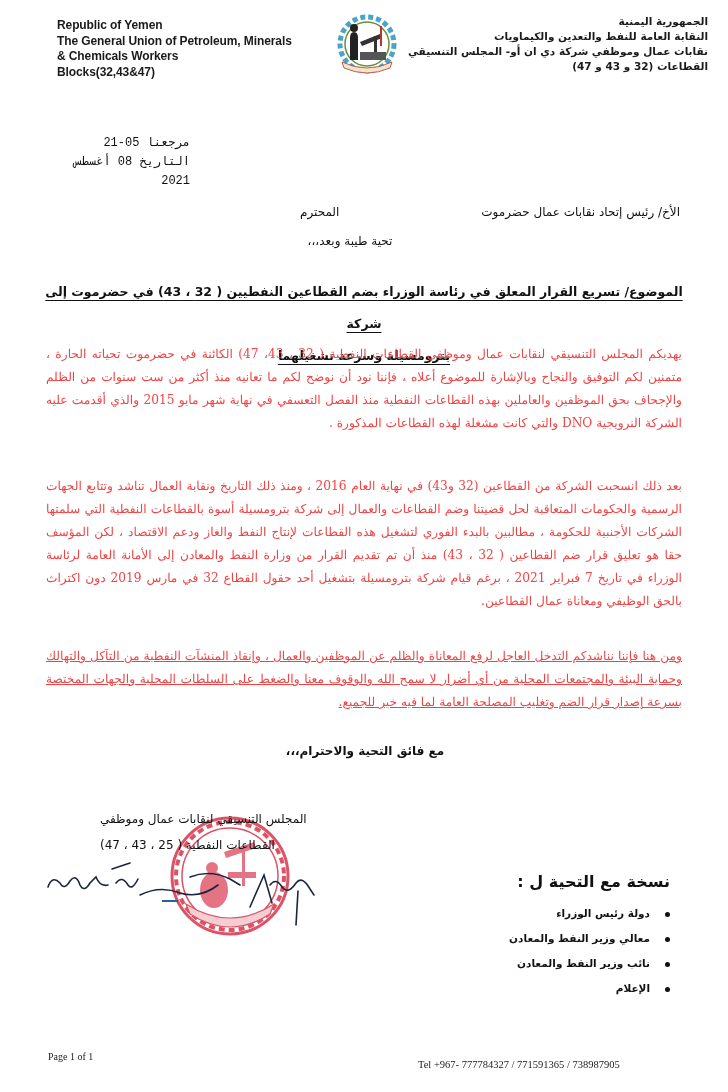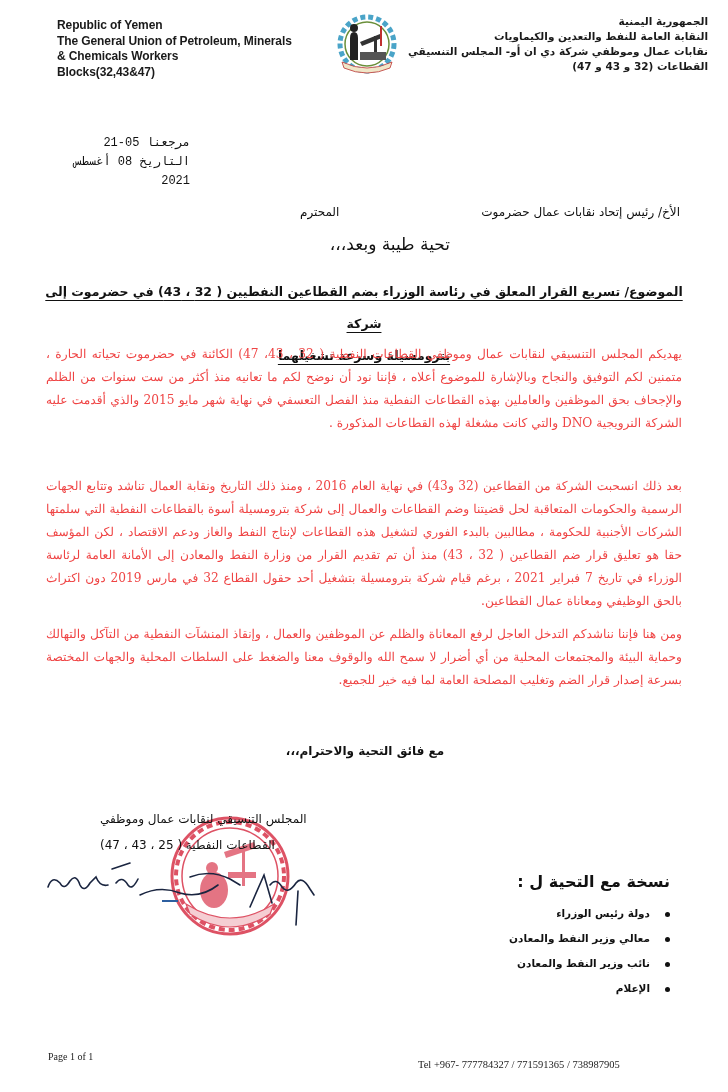--- a/index.html
+++ b/index.html
@@ -29,40 +29,40 @@
 
     .addressee {
       position: absolute; left: 150px; top: 205px; width: 530px; height: 20px;
       direction: rtl; font-family: "DejaVu Sans", sans-serif; font-size: 12px;
     }
     .addressee .to { position: absolute; right: 0; top: 0; }
     .addressee .honor { position: absolute; left: 150px; top: 0; }
 
     .greeting {
       position: absolute; left: 250px; top: 234px; width: 200px;
-      direction: rtl; font-size: 17px;
+      direction: rtl; text-align: center; font-size: 12px;
     }
 
     .subject {
       position: absolute; left: 40px; top: 276px; width: 648px;
       direction: rtl; text-align: center;
       font-family: "DejaVu Sans", sans-serif; font-weight: bold; font-size: 12.5px;
       line-height: 32px;
     }
     .subject span { text-decoration: underline; text-underline-offset: 4px; }
 
     .body-text {
       position: absolute; left: 46px; width: 636px;
       direction: rtl; text-align: justify; text-align-last: right;
       font-family: "DejaVu Serif", serif; font-size: 12.2px; line-height: 23px;
       color: #ef4444;
     }
     .p1 { top: 343px; }
     .p2 { top: 475px; }
-    .p3 { top: 623px; }
+    .p3 { top: 645px; text-decoration: underline; }
 
     .closing {
       position: absolute; left: 250px; top: 744px; width: 230px;
       direction: rtl; text-align: center; font-weight: bold; font-size: 12px;
     }
 
     .signature-block {
       position: absolute; left: 100px; top: 806px; width: 240px;
       direction: rtl; text-align: left;
       font-size: 12px; line-height: 26px; z-index: 2;

